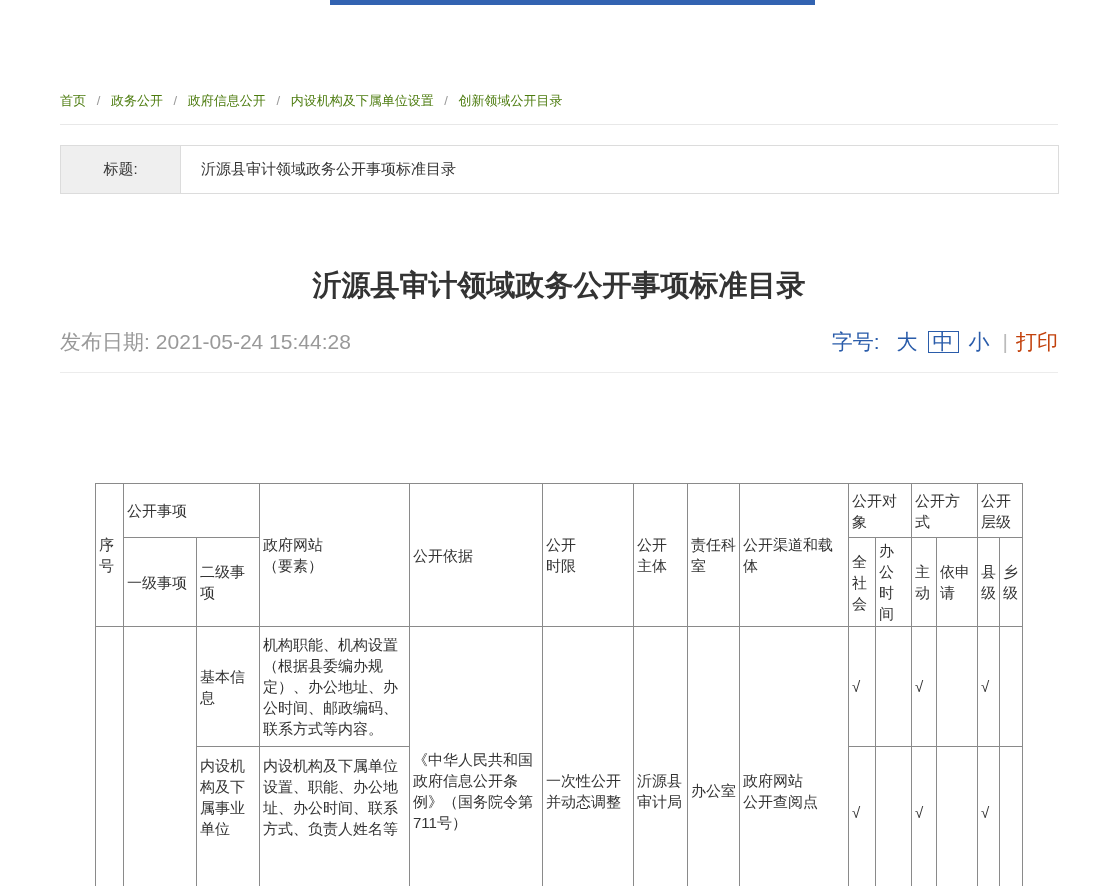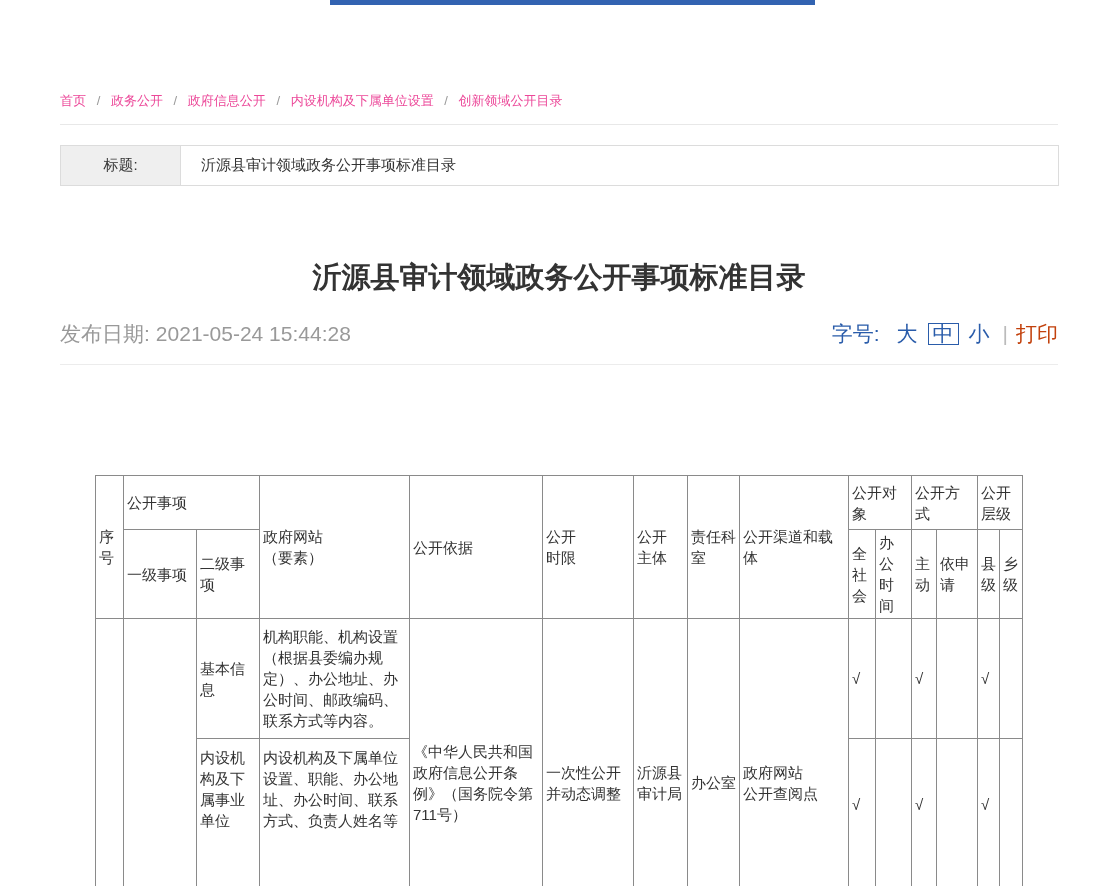--- a/index.html
+++ b/index.html
@@ -3,26 +3,26 @@
 <meta charset="utf-8">
 <style>
   * { margin:0; padding:0; box-sizing:border-box; }
   html,body { width:1109px; height:886px; overflow:hidden; background:#ffffff;
               font-family:"Liberation Sans","DejaVu Sans",sans-serif; color:#333; }
   .topbar-remnant { position:absolute; left:330px; top:0; width:485px; height:5px; background:#3263b1; }
   .content { width:998px; margin-left:60px; padding-top:92px; }
 
   
   .breadcrumb { font-size:13px; color:#666; padding-bottom:14px; border-bottom:1px solid #e8e8e8; }
-  .breadcrumb .crumb { color:#ec4899; cursor:pointer; }
+  .breadcrumb .crumb { color:#4d7c0f; cursor:pointer; }
   .breadcrumb .sep { color:#999; margin:0 7px; }
 
   
   .meta-table { width:100%; border-collapse:collapse; margin-top:20px; font-size:15px; table-layout:fixed; }
-  .meta-table td { border:1px solid #dcdcdc; height:40px; color:#333; }
+  .meta-table td { border:1px solid #dcdcdc; height:48px; color:#333; }
   .meta-table td.label { background:#efefef; text-align:center; }
   .meta-table td.value { text-align:left; padding-left:20px; }
 
   
   .article-title { margin-top:72px; text-align:center; font-size:29px; font-weight:bold; color:#333; }
   .pub-row { margin-top:22px; display:flex; justify-content:space-between; align-items:center;
              padding-bottom:16px; border-bottom:1px solid #ececec; font-size:21px; }
   .pub-date { color:#999; }
   .pub-date .val { margin-left:6px; }
   .font-controls { display:flex; align-items:center; color:#2a5caa; }

